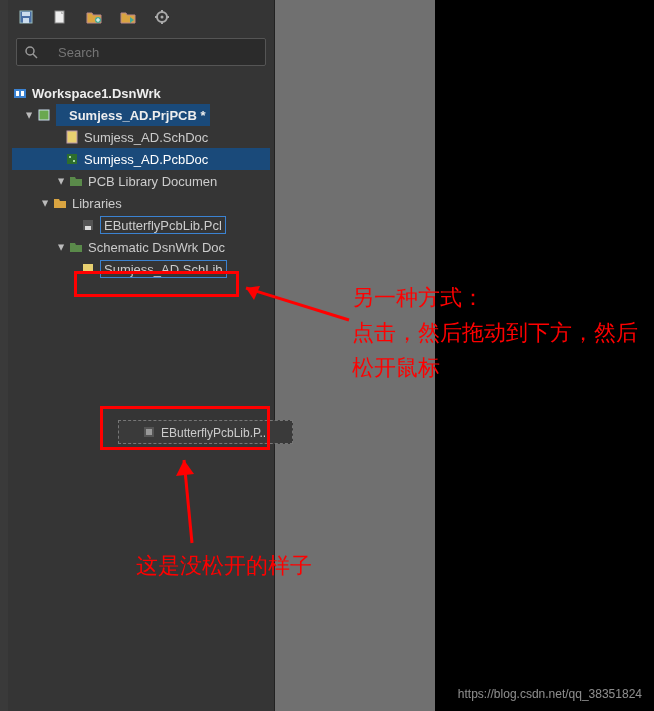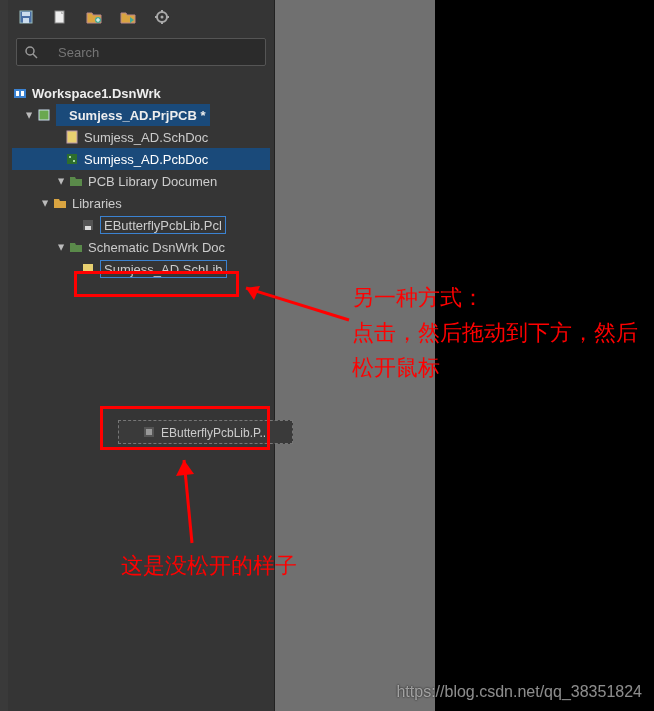--- a/index.html
+++ b/index.html
@@ -122,21 +122,21 @@
     font-size: 22px;
     font-family: Liberation Serif, serif;
     line-height: 1.6;
   }
   .arrow { position:absolute; }
   .watermark {
     position: absolute;
     right: 12px;
     bottom: 10px;
     color: rgba(255,255,255,0.55);
-    font-size: 16px;
+    font-size: 12px;
     text-shadow: 0 0 2px #000;
   }
   svg { display:block; }
 </style>
 </head>
 <body>
 
 <div class="editorarea">
   <div class="grayzone"></div>
   <div class="blackzone"></div>
@@ -312,15 +312,15 @@
 <svg class="arrow" style="left:234px; top:280px" width="120" height="50">
   <line x1="115" y1="40" x2="12" y2="8" stroke="#ff0000" stroke-width="3"></line>
   <polygon points="12,8 26,6 20,20" fill="#ff0000"></polygon>
 </svg>
 <svg class="arrow" style="left:172px; top:448px" width="40" height="100">
   <line x1="20" y1="95" x2="12" y2="12" stroke="#ff0000" stroke-width="3"></line>
   <polygon points="12,12 4,28 22,26" fill="#ff0000"></polygon>
 </svg>
 
 <div class="anno" style="left:352px; top:280px; width:300px;">另一种方式：<br>点击，然后拖动到下方，然后松开鼠标</div>
-<div class="anno" style="left:121px; top:548px">这是没松开的样子</div>
+<div class="anno" style="left:136px; top:548px">这是没松开的样子</div>
 
 <div class="watermark">https://blog.csdn.net/qq_38351824</div>
 
 </body></html>

